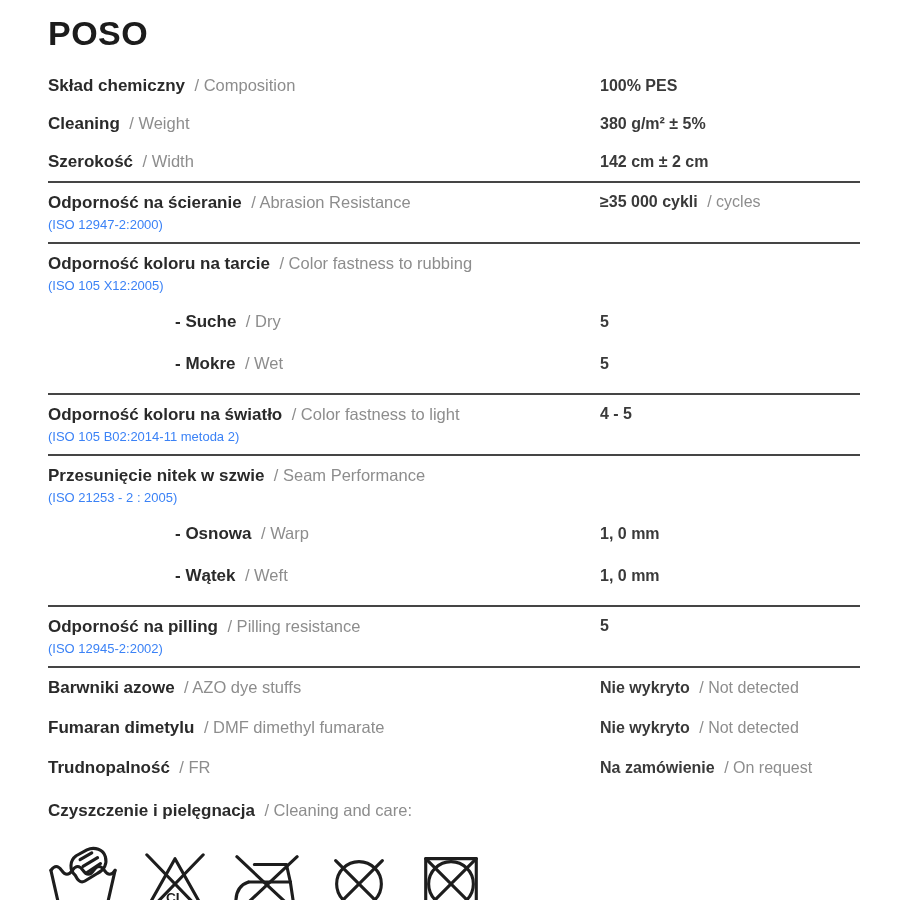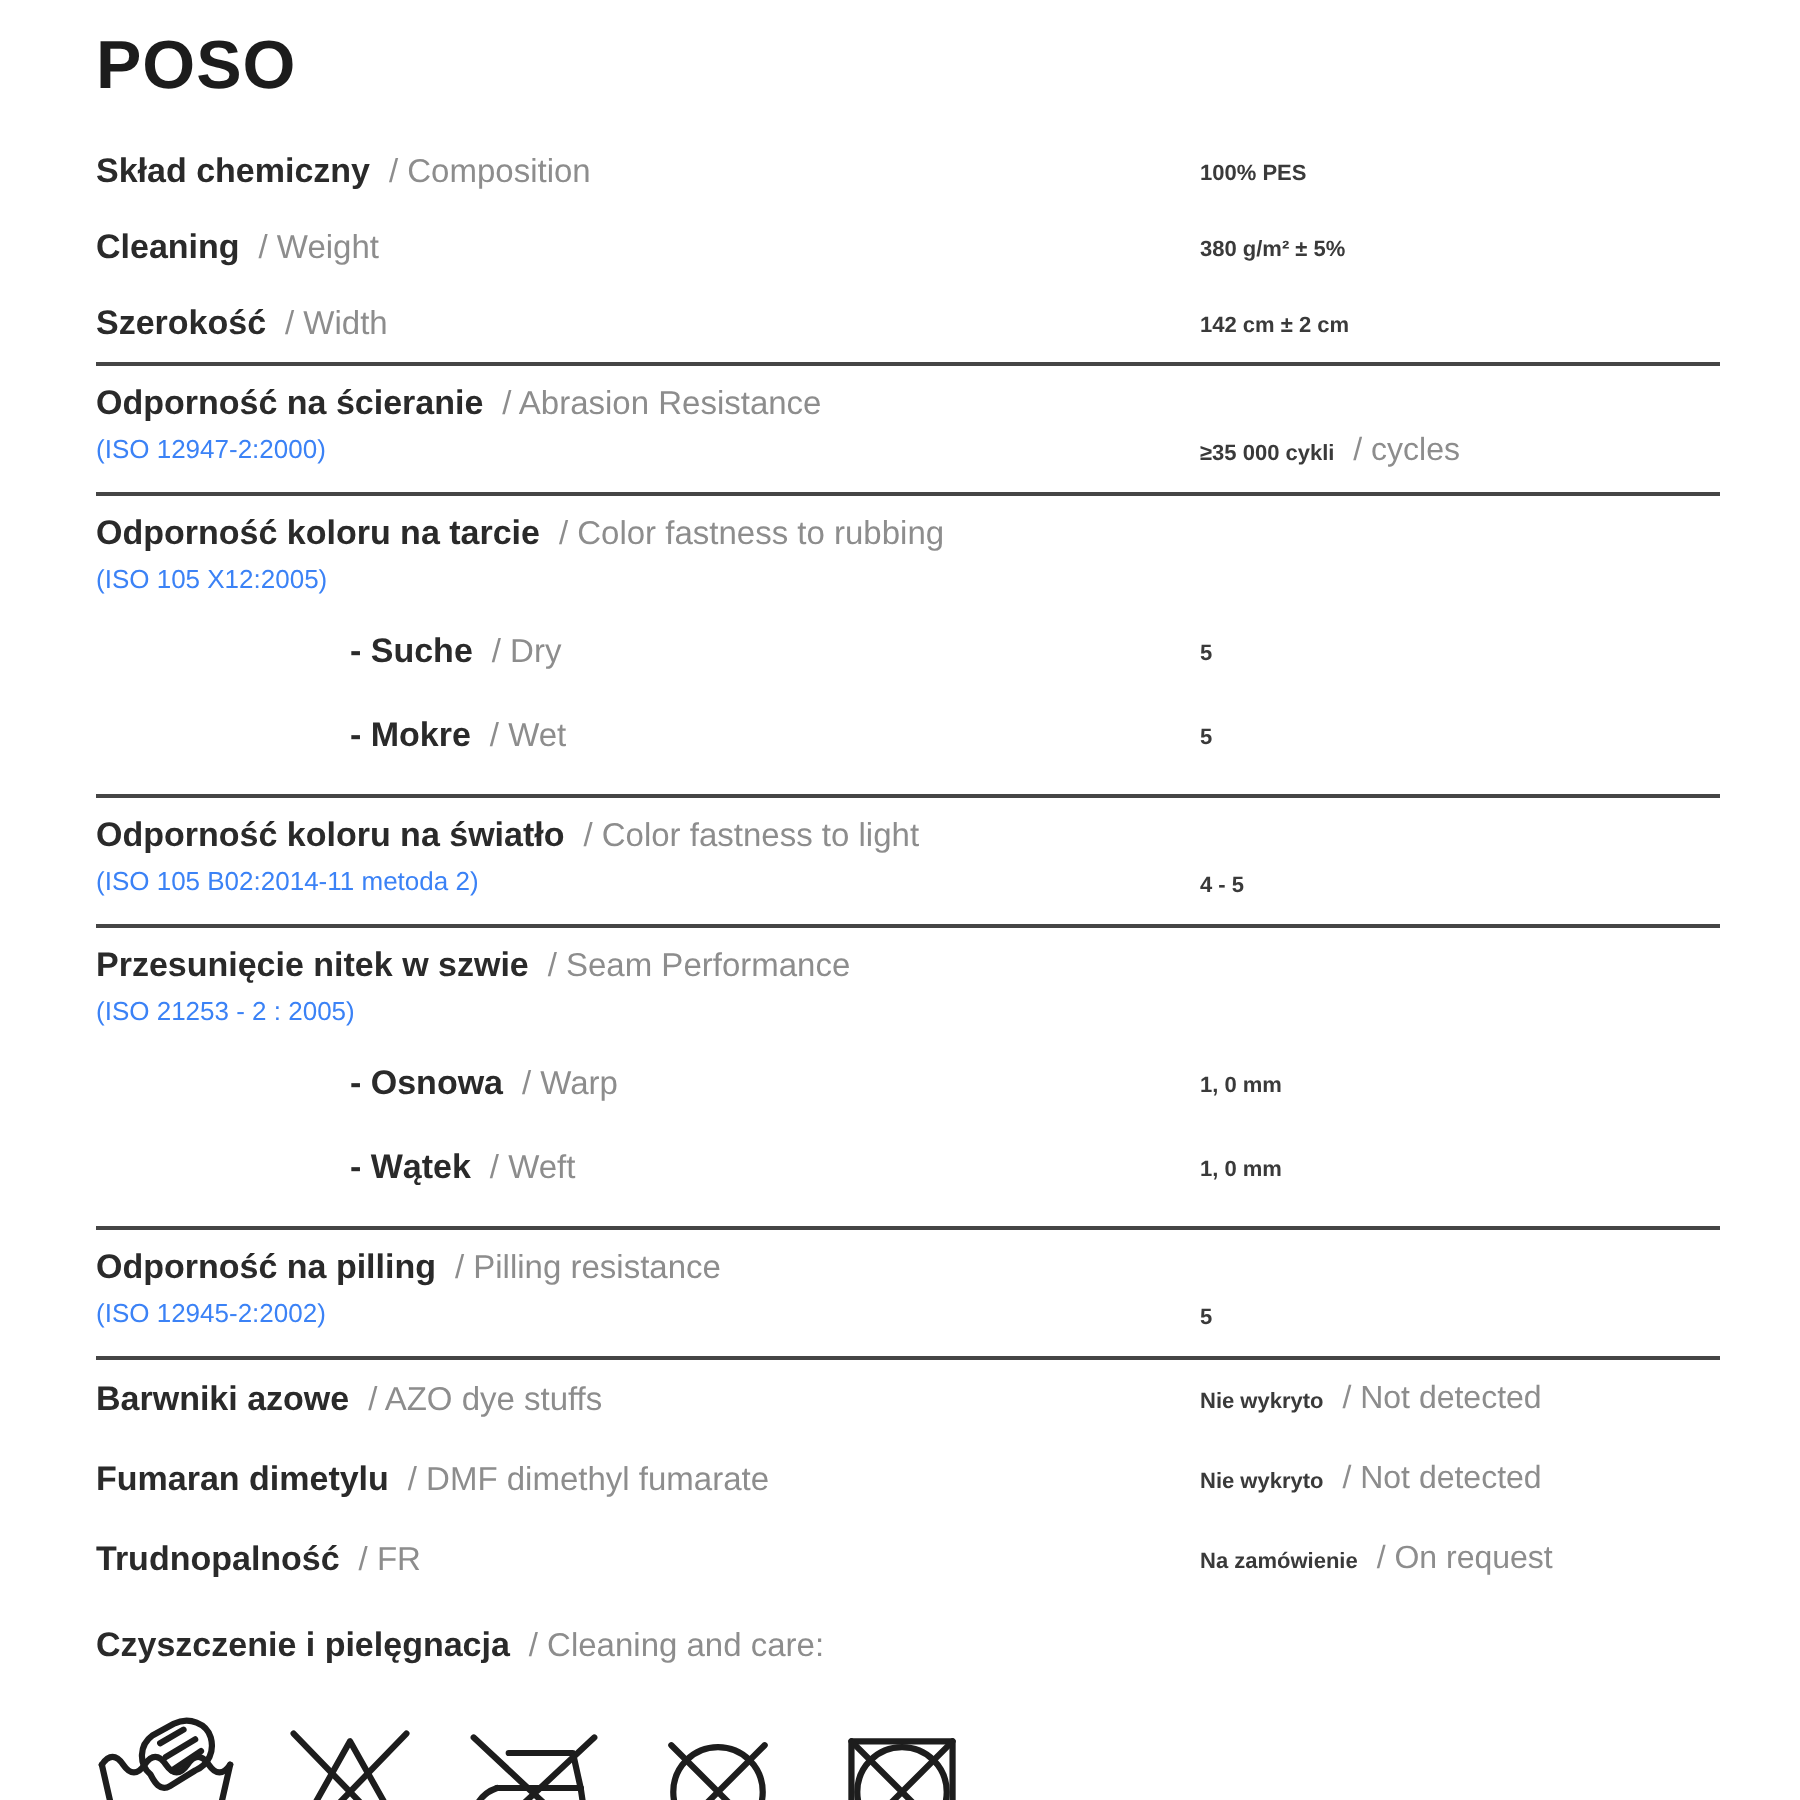--- a/index.html
+++ b/index.html
@@ -18,27 +18,27 @@
   .row {
     display:grid;
     grid-template-columns:552px 1fr;
     align-items:start;
   }
   .r-simple { height:38px; align-items:center; }
   .r-simple2 { height:40px; align-items:center; }
 
   .r-section { padding:8px 0 8px 0; }
   .r-section .lbl-line { line-height:22px; }
-  .r-section .value-cell { line-height:22px;margin-top:24px; }
+  .r-section .value-cell { line-height:22px; }
 
   .lbl-pl { font-size:17px; font-weight:600; color:#2a2a2a;margin-top:40px; }
   .lbl-en { font-size:16.5px; font-weight:400; color:#8d8d8d; margin-left:5px; }
   .iso   { font-size:13px; color:#3b82f6; line-height:18px; margin-top:2px; }
 
-  .value    { font-size:11px; font-weight:600; color:#3a3a3a; }
+  .value    { font-size:16px; font-weight:600; color:#3a3a3a; }
   .value-en { font-size:16px; font-weight:400; color:#8d8d8d; margin-left:5px; }
 
   .sub-row { height:42px; align-items:center; }
   .sub-indent { padding-left:127px; }
 
   .divider { border:none; border-top:2px solid #454545; margin:0; }
 
   .subgroup { margin-top:6px; }
 
   .care-label-row { height:42px; display:flex; align-items:center; margin-top:2px; }

